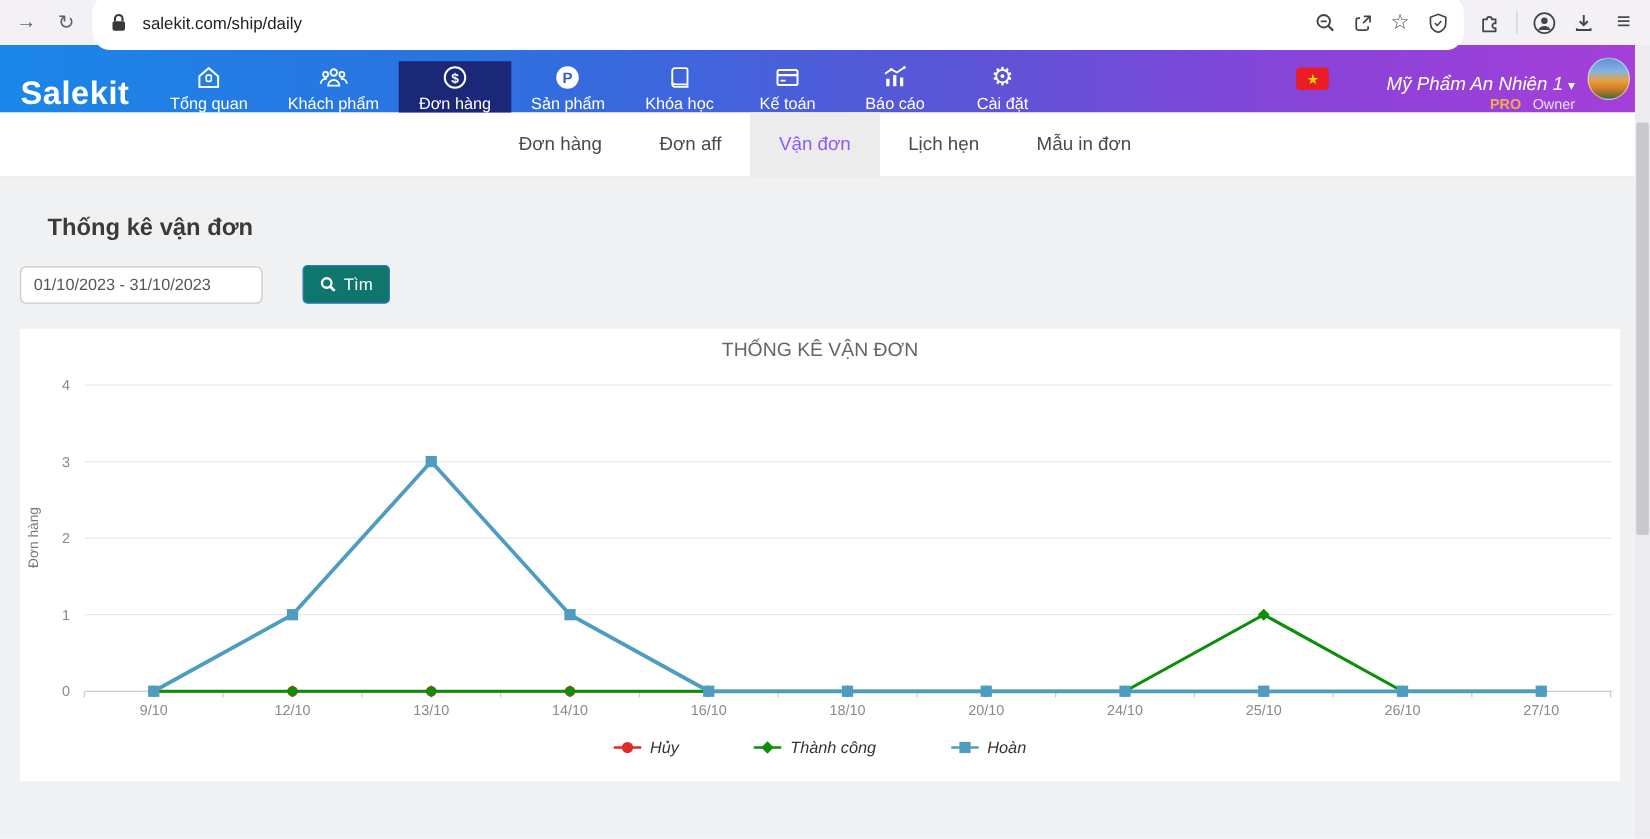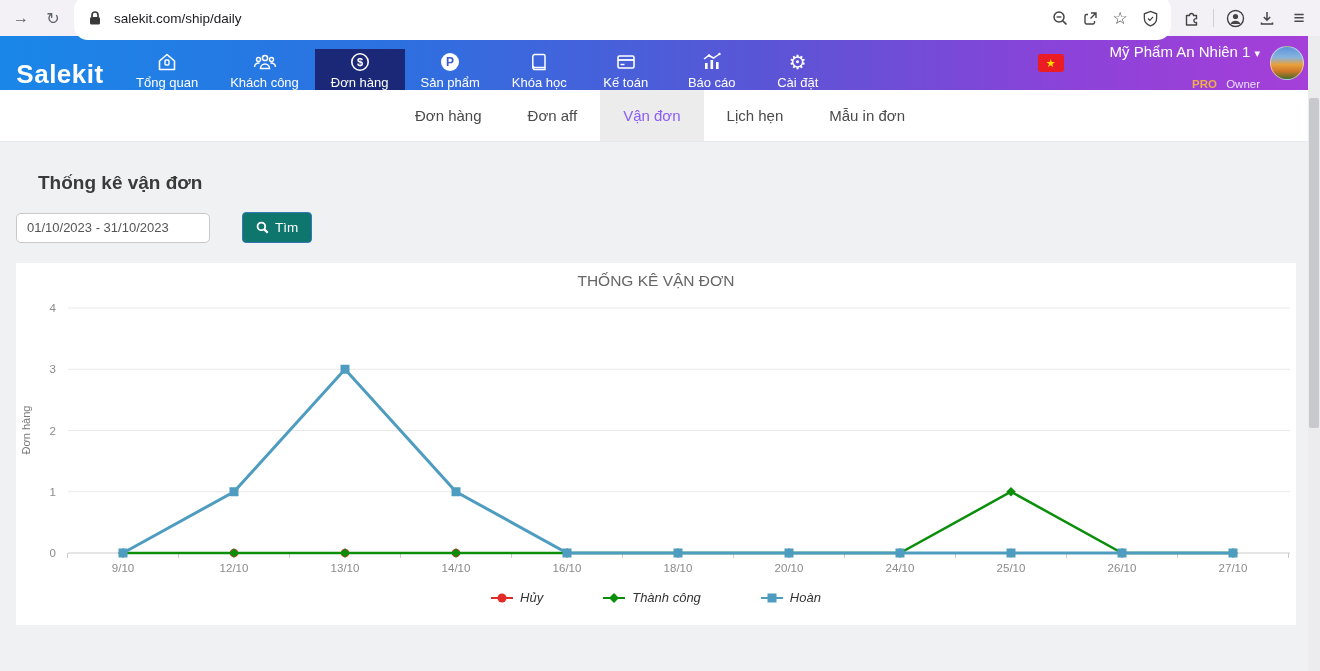--- a/index.html
+++ b/index.html
@@ -20,23 +20,23 @@
   .navbar { height:54px; background:linear-gradient(90deg,#1a87e8 0%,#2d70e0 30%,#5a55d6 58%,#8a43d8 80%,#a63fd9 100%);
             display:flex; align-items:flex-end; color:#fff; padding-right:16px; }
   .logo { width:120px; display:flex; align-items:center; justify-content:center; font-size:26px; font-weight:bold; letter-spacing:.5px; }
   .nav-item { display:flex; flex-direction:column; align-items:center; justify-content:center; gap:2px; padding:0 16px; cursor:pointer; min-width:86px; }
   .nav-item .nicon { height:24px; display:flex; align-items:flex-end; justify-content:center; }
   .nav-item .nlabel { font-size:13px; }
   .nav-item.active { background:#1b2878; }
   .nav-spacer { flex:1; }
   .flag { width:26px; height:18px; background:#ea1c24; border-radius:3px; align-self:center; display:flex; align-items:center; justify-content:center; color:#ffde00; font-size:11px; }
   .userblk { display:flex; flex-direction:column; justify-content:center; align-items:flex-end; margin-left:46px; margin-right:10px; }
-  .uname { font-size:15px; color:#fff; white-space:nowrap; }
+  .uname { font-size:15px; color:#fff; white-space:nowrap;font-style:italic; }
   .uname .caret { font-size:11px; margin-left:4px; }
-  .usub { font-size:11.5px; margin-top:18px; }
+  .usub { font-size:11.5px; margin-top:2px; }
   .usub .plan { color:#f0ad4e; font-weight:bold; margin-right:6px; }
   .usub .role { color:#e9defa; }
   .avatar { width:34px; height:34px; border-radius:50%; align-self:center;
             background:linear-gradient(180deg,#5d93d6 0%,#86b3e0 32%,#e8a13c 55%,#d07828 76%,#456b2a 100%);
             border:1px solid rgba(255,255,255,.5); }
 
   
   .subnav { height:52px; background:#ffffff; display:flex; align-items:stretch; justify-content:center; border-bottom:1px solid #e8e8ea; }
   .tab { display:flex; align-items:center; padding:0 23px; font-size:15px; color:#4a4a4a; cursor:pointer; }
   .tab.active { background:#ececec; color:#8b5cf6; }
@@ -144,21 +144,21 @@
   <div class="nav-item">
     <span class="nicon">
       <svg width="26" height="22" viewBox="0 0 26 22">
           <circle cx="13" cy="7" r="2.6" fill="none" stroke="#fff" stroke-width="1.5"></circle>
           <circle cx="6.5" cy="8.5" r="2" fill="none" stroke="#fff" stroke-width="1.4"></circle>
           <circle cx="19.5" cy="8.5" r="2" fill="none" stroke="#fff" stroke-width="1.4"></circle>
           <path d="M8.5 17.5 a4.5 4.5 0 0 1 9 0 Z" fill="none" stroke="#fff" stroke-width="1.5"></path>
           <path d="M2.5 16 a4 4 0 0 1 5-3.8 M23.5 16 a4 4 0 0 0 -5-3.8" fill="none" stroke="#fff" stroke-width="1.4"></path>
         </svg>
     </span>
-    <span class="nlabel">Khách công</span>
+    <span class="nlabel">Khách phẩm</span>
   </div>
 
   <div class="nav-item active">
     <span class="nicon">
       <svg width="22" height="22" viewBox="0 0 22 22">
           <circle cx="11" cy="11" r="8.2" fill="none" stroke="#fff" stroke-width="1.6"></circle>
           <text x="11" y="15" text-anchor="middle" fill="#fff" font-size="11" font-weight="bold">$</text>
         </svg>
     </span>
     <span class="nlabel">Đơn hàng</span>

